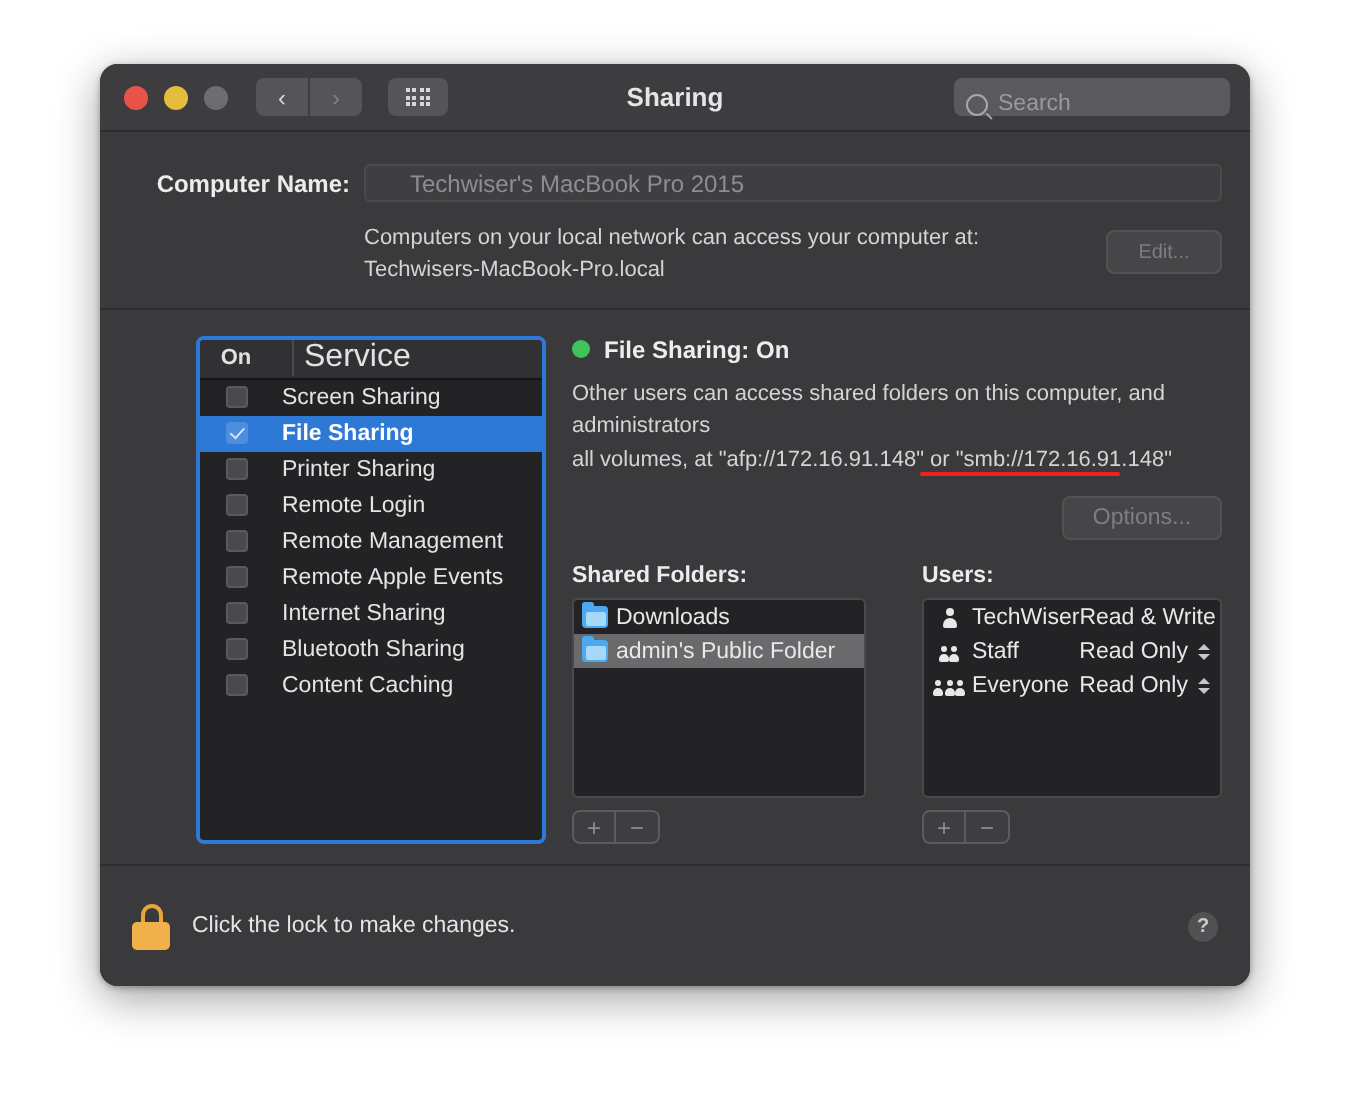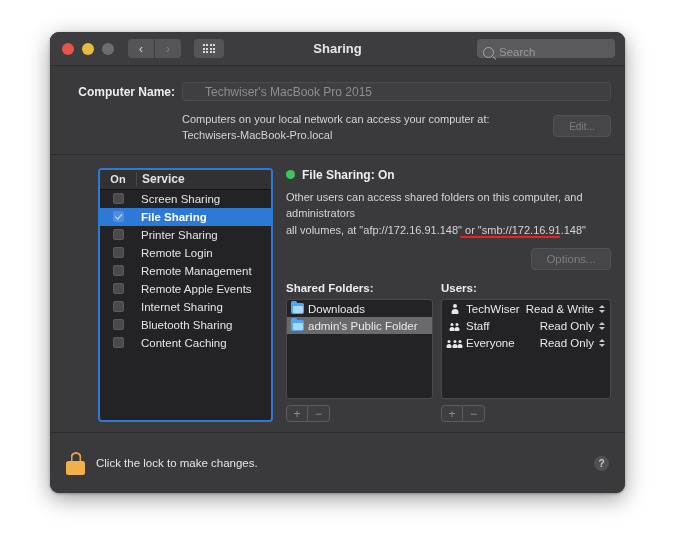--- a/index.html
+++ b/index.html
@@ -226,25 +226,26 @@
   }
   .sthead .col-on {
     width: 36px;
     text-align: center;
     font-size: 11px;
     font-weight: bold;
     color: #e2e2e4;
   }
   .sthead .col-svc {
     flex: 1;
-    font-size: 12px;
-    font-weight: bold;
+    font-size: 16px;
+    font-weight: normal;
     color: #e2e2e4;
     padding-left: 5px;
     border-left: 1px solid #4a4a4c;
+    margin-left: 10px;
   }
   .strow {
     display: flex;
     align-items: center;
     height: 18px;
     flex: none;
   }
   .strow.sel { background: #2f79d6; justify-content: flex-end; }
   .strow .cell-on {
     width: 36px;
@@ -335,21 +336,21 @@
     border-radius: 4px;
     color: #7e7e82;
     font-size: 11.5px;
     display: flex;
     align-items: center;
     justify-content: center;
   }
 
   .listsrow {
     display: flex;
-    gap: 8px;
+    gap: 28px;
     margin-top: 12px;
     flex: 1;
     min-height: 0;
   }
   .listcol {
     display: flex;
     flex-direction: column;
     min-width: 0;
   }
   .listcol.folders { width: 147px; flex: none; }

